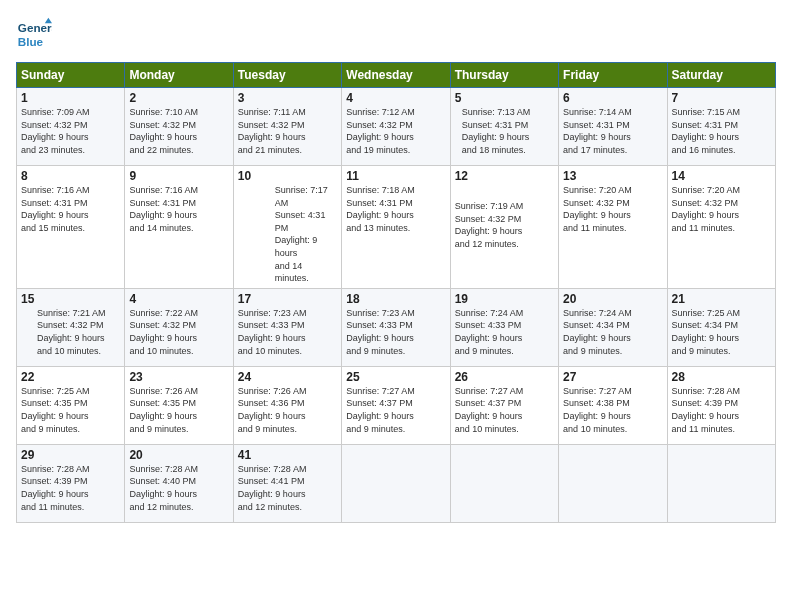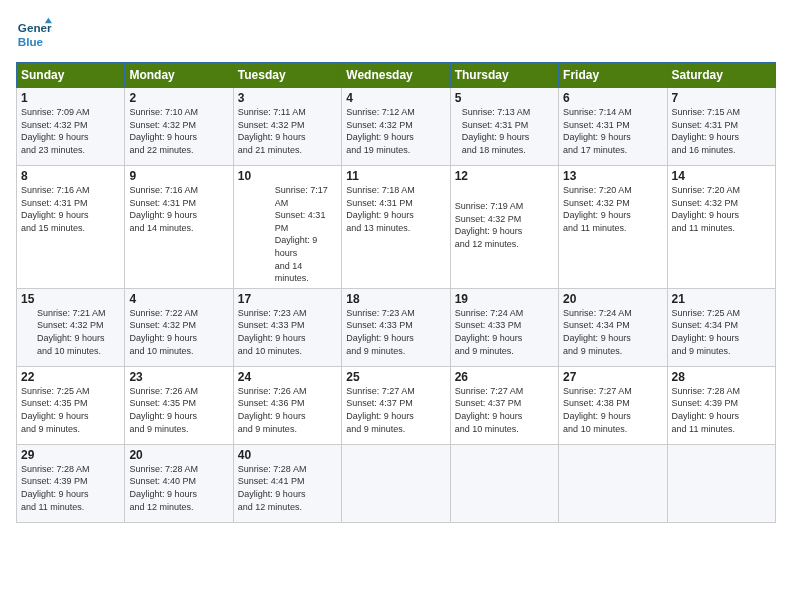--- a/index.html
+++ b/index.html
@@ -323,21 +323,21 @@
 and 11 minutes.</div>
           </td>
           <td>
             <span class="day-num">20</span>
             <div class="cell-info" style="white-space: pre-line;">Sunrise: 7:28 AM
 Sunset: 4:40 PM
 Daylight: 9 hours
 and 12 minutes.</div>
           </td>
           <td>
-            <span class="day-num">40</span>
+            <span class="day-num">41</span>
             <div class="cell-info" style="white-space: pre-line;">Sunrise: 7:28 AM
 Sunset: 4:41 PM
 Daylight: 9 hours
 and 12 minutes.</div>
           </td>
           <td></td>
           <td></td>
           <td></td>
           <td></td>
         </tr>

